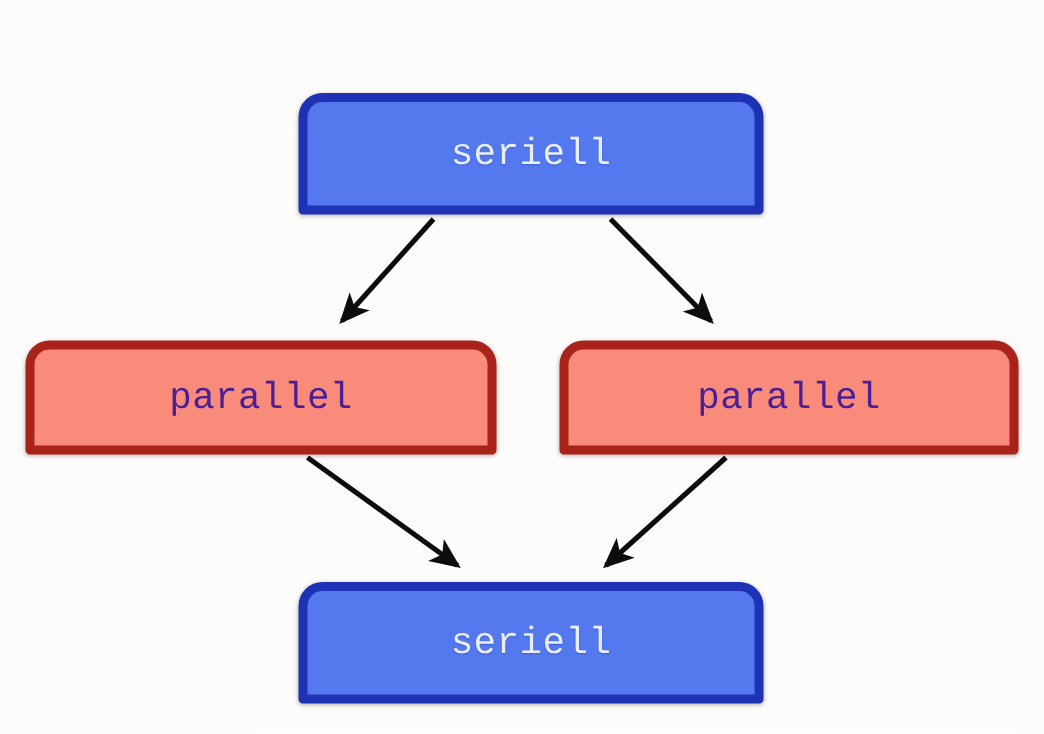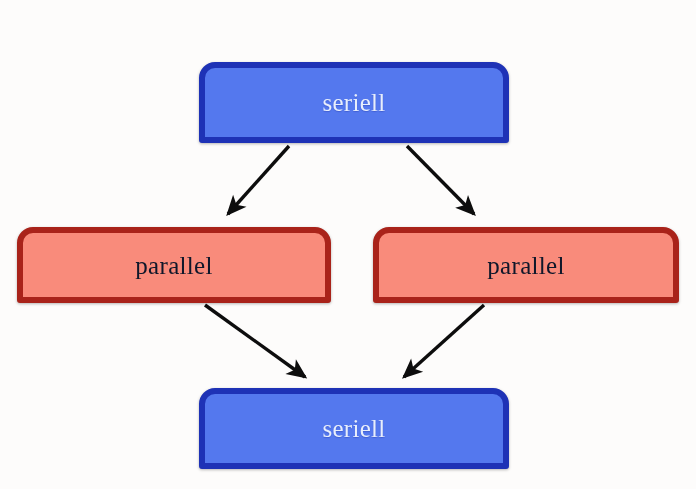--- a/index.html
+++ b/index.html
@@ -6,21 +6,21 @@
     margin: 0;
     padding: 0;
     background: #ffffff;
   }
   #canvas {
     position: relative;
     width: 696px;
     height: 489px;
     background: #fdfcfb;
     overflow: hidden;
-    font-family: Liberation Serif, serif;
+    font-family: Liberation Mono, monospace;
   }
   #edge-layer {
     position: absolute;
     left: 0;
     top: 0;
     width: 696px;
     height: 489px;
     pointer-events: none;
   }
   .node {
@@ -50,21 +50,21 @@
     color: #e8eefc;
     text-shadow: 0 1px 1px rgba(30,50,160,0.35);
   }
   .node-parallel {
     background: #f98b7b;
     border-color: #a9231a;
     border-width: 6px;
     box-shadow: 0 1px 3px rgba(0,0,0,0.28);
   }
   .node-parallel .node-label {
-    color: #0f172a;
+    color: #4c1d95;
   }
 
   
   #node-seriell-top    { left: 199px; top: 62px;  width: 310px; height: 81px; }
   #node-parallel-left  { left: 17px;  top: 227px; width: 314px; height: 76px; }
   #node-parallel-right { left: 373px; top: 227px; width: 306px; height: 76px; }
   #node-seriell-bottom { left: 199px; top: 388px; width: 310px; height: 81px; }
 </style>
 </head>
 <body>

